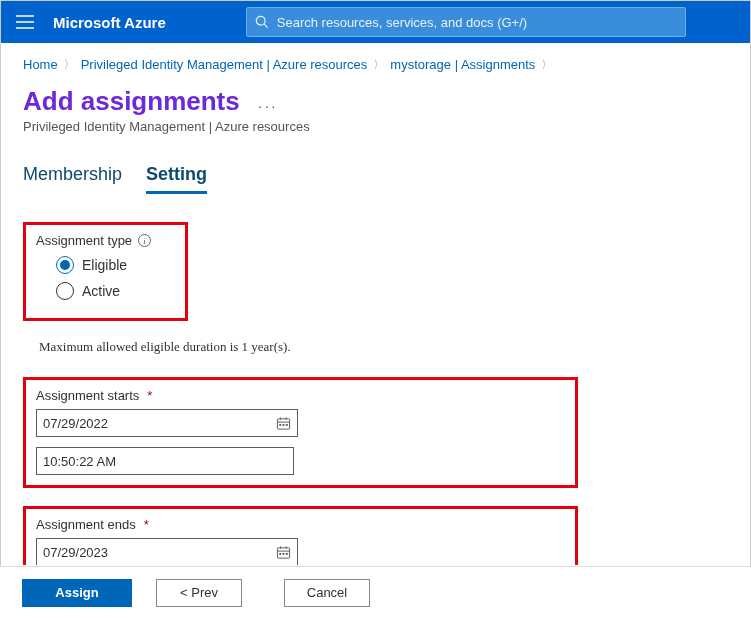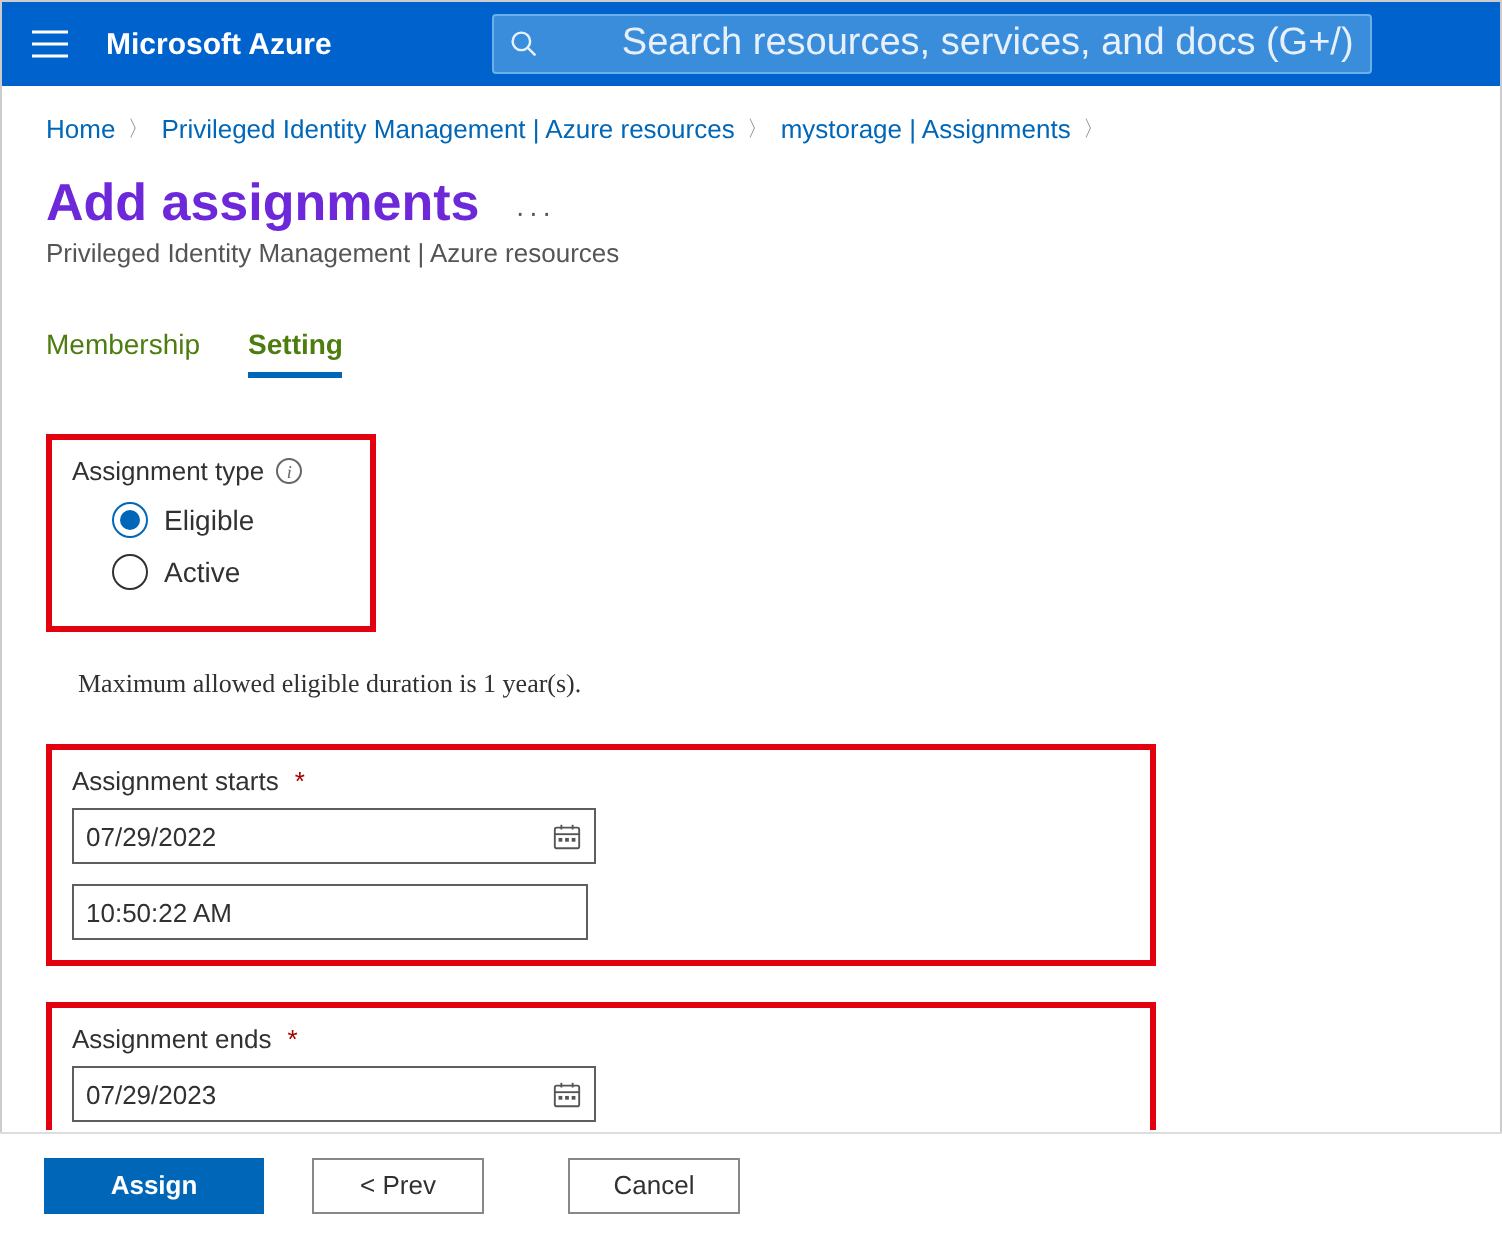--- a/index.html
+++ b/index.html
@@ -47,24 +47,23 @@
     padding: 0 8px;
     margin-right: 12px;
     max-width: 440px;
   }
   .search-wrap svg { flex: 0 0 auto; }
   .search-input {
     background: transparent;
     border: none;
     outline: none;
     color: #fff;
-    font-size: 19px;
+    font-size: 13px;
     flex: 1;
     margin-left: 8px;
-    text-align: right;
   }
   .search-input::placeholder { color: #e8f1fb; }
 
   
   .content {
     padding: 14px 22px 0 22px;
     height: calc(100% - 42px - 52px);
     overflow: auto;
   }
   .breadcrumb {
@@ -95,24 +94,24 @@
   }
 
   
   .tabs {
     display: flex;
     gap: 24px;
     border-bottom: none;
     margin-bottom: 28px;
   }
   .tab {
-    font-size: 14px;
+    font-size: 18px;
     padding: 6px 0;
     cursor: pointer;
-    color: #4d7c0f;
+    color: #0c4a6e;
   }
   .tab.active {
     font-weight: 700;
     border-bottom: 3px solid #0067b8;
   }
 
   
   .hl-box {
     border: 3px solid #e3000f;
     padding: 8px 10px 10px 10px;

